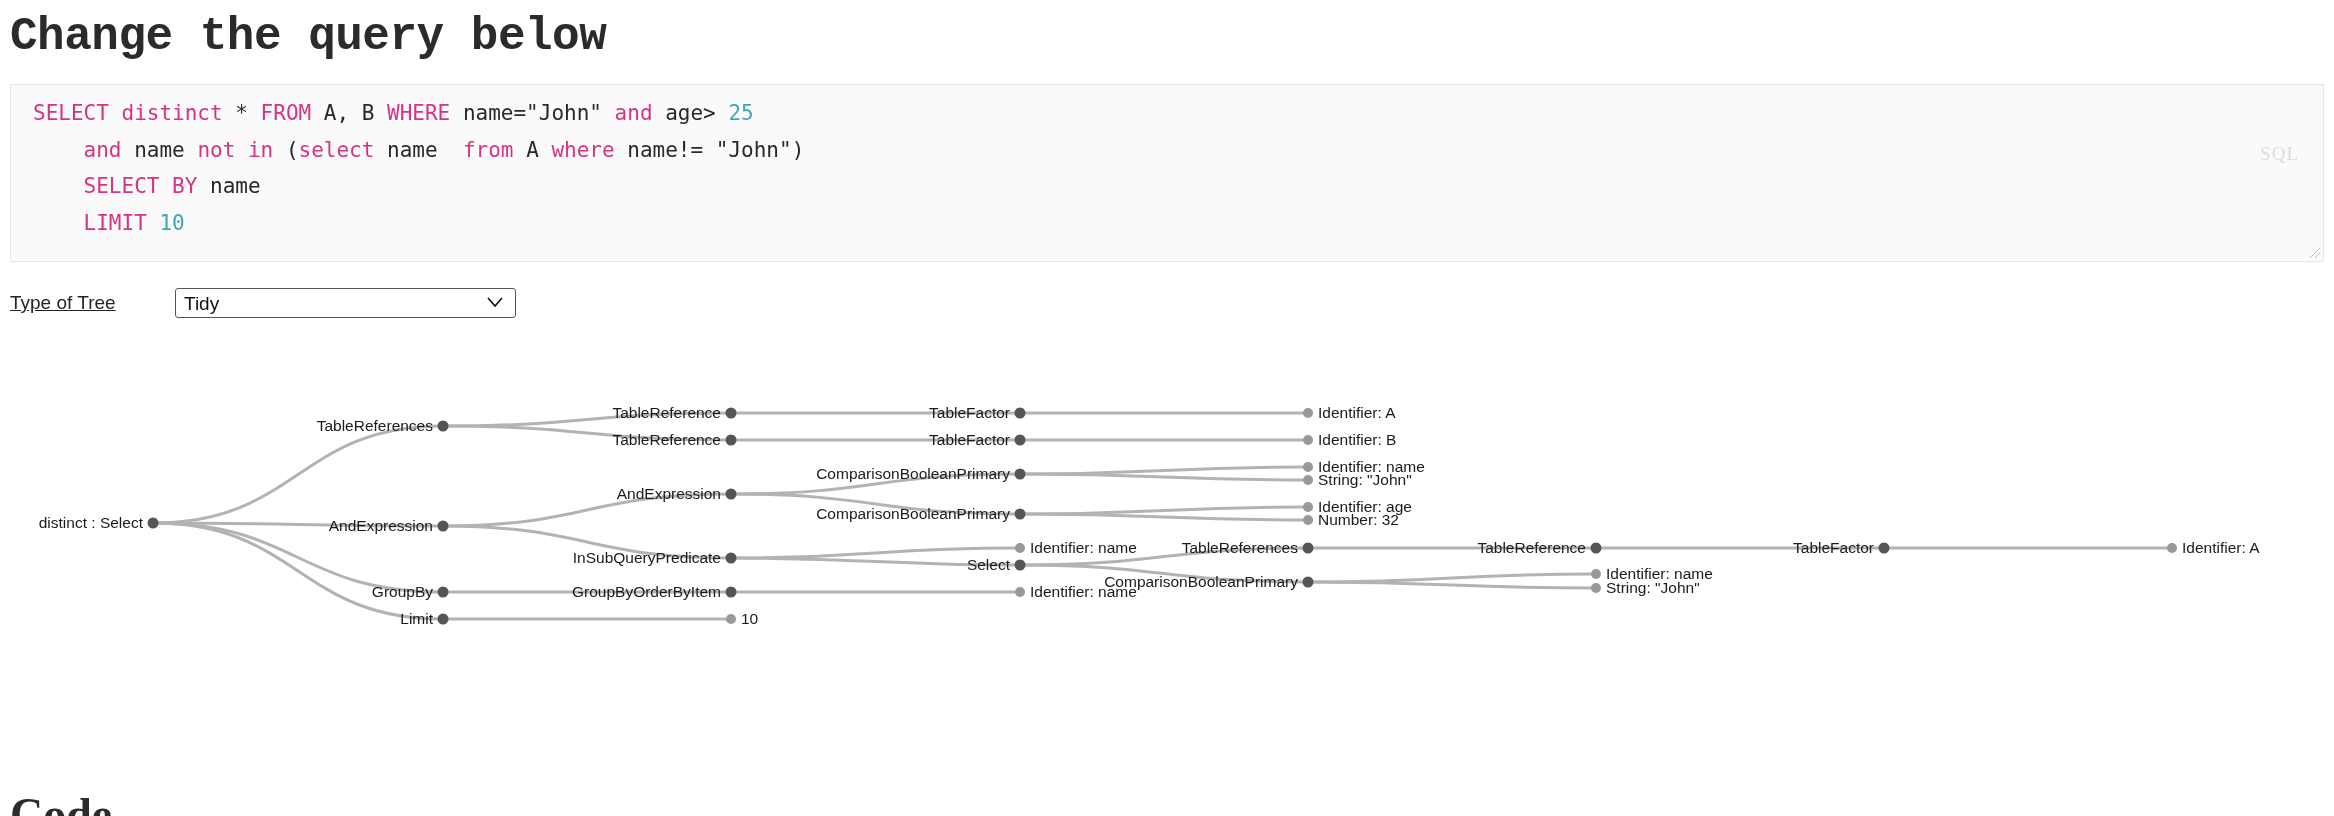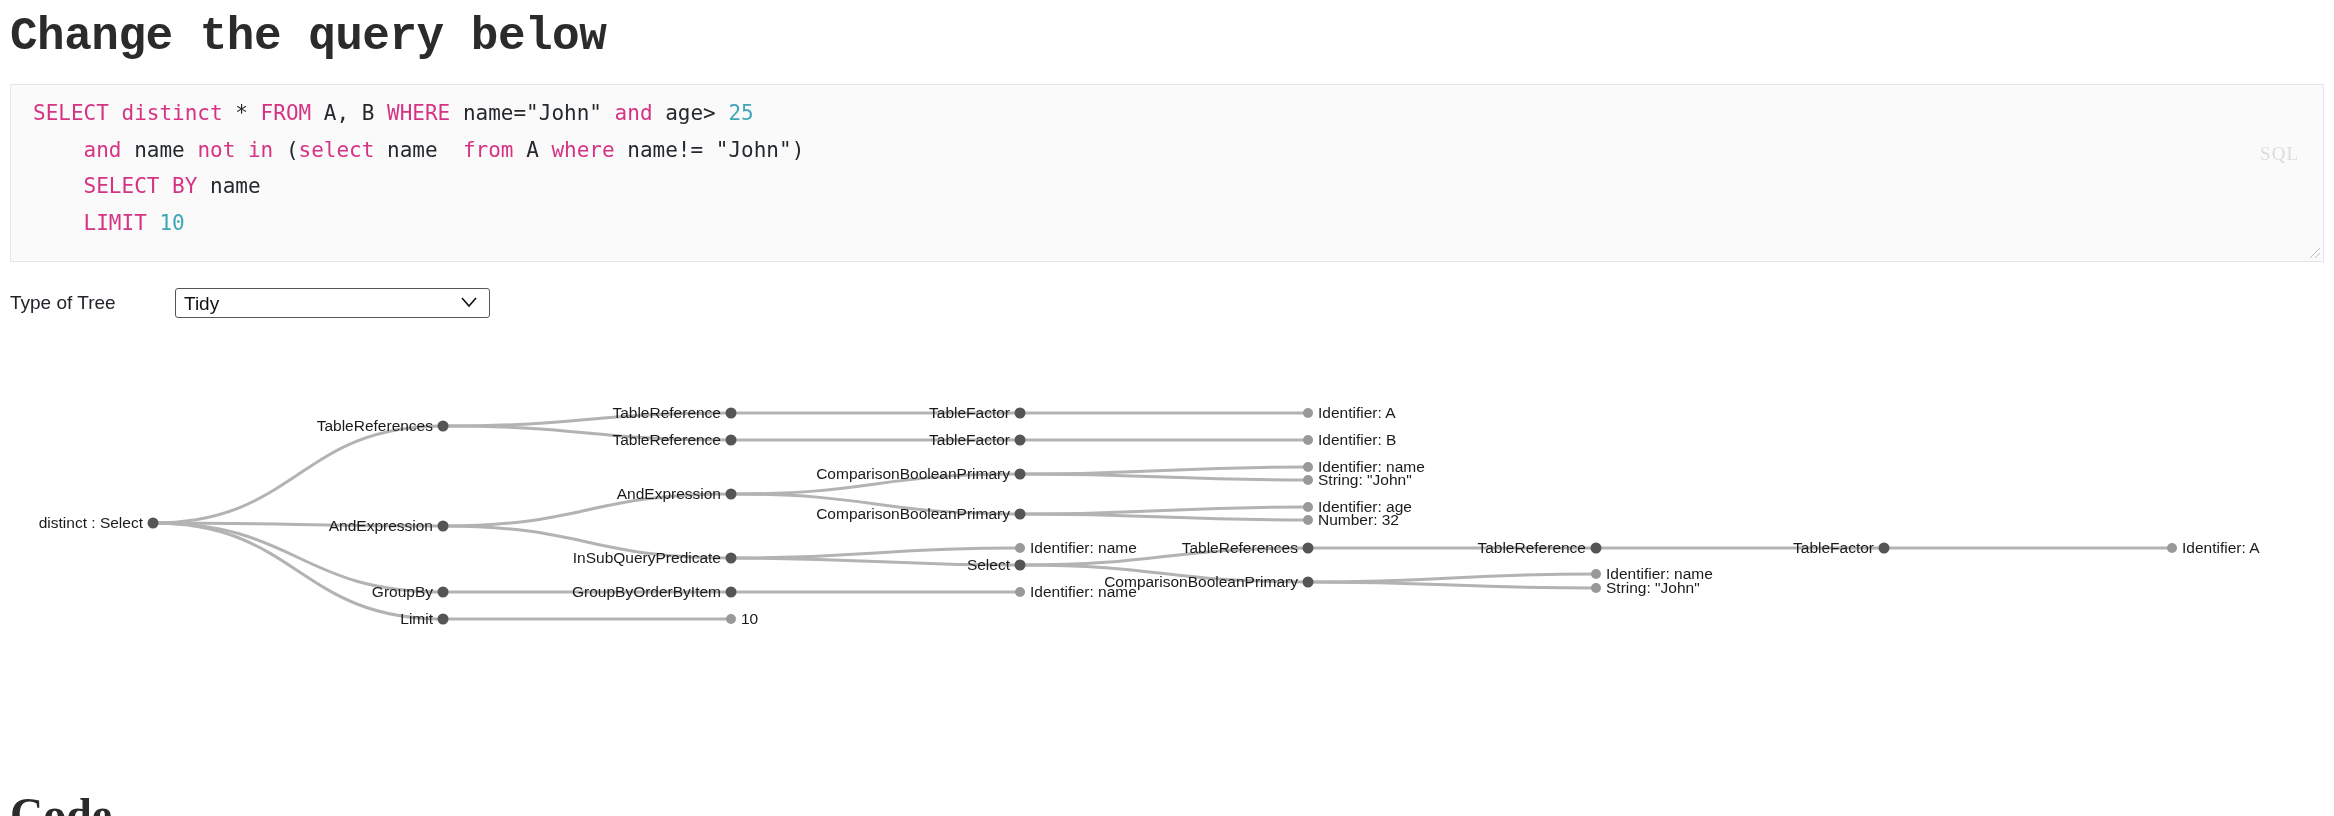--- a/index.html
+++ b/index.html
@@ -63,29 +63,30 @@
     width: 14px; height: 14px;
     pointer-events: auto;
   }
   .resize-grip svg { display:block; }
 
   .controls {
     display: flex;
     align-items: center;
     margin: 26px 0 0 10px;
     height: 30px;
+    text-decoration: underline;
   }
   .controls-label {
     font-size: 19px;
     color: #212529;
     width: 165px;
     flex: 0 0 auto;
   }
   .tree-select {
-    width: 315px;
+    width: 341px;
     height: 30px;
     font-size: 19px;
     font-family: "Liberation Sans", sans-serif;
     padding: 0 8px;
     border: 1px solid #565656;
     border-radius: 3px;
     background: #ffffff;
     color: #111;
     -webkit-appearance: none;
     appearance: none;

